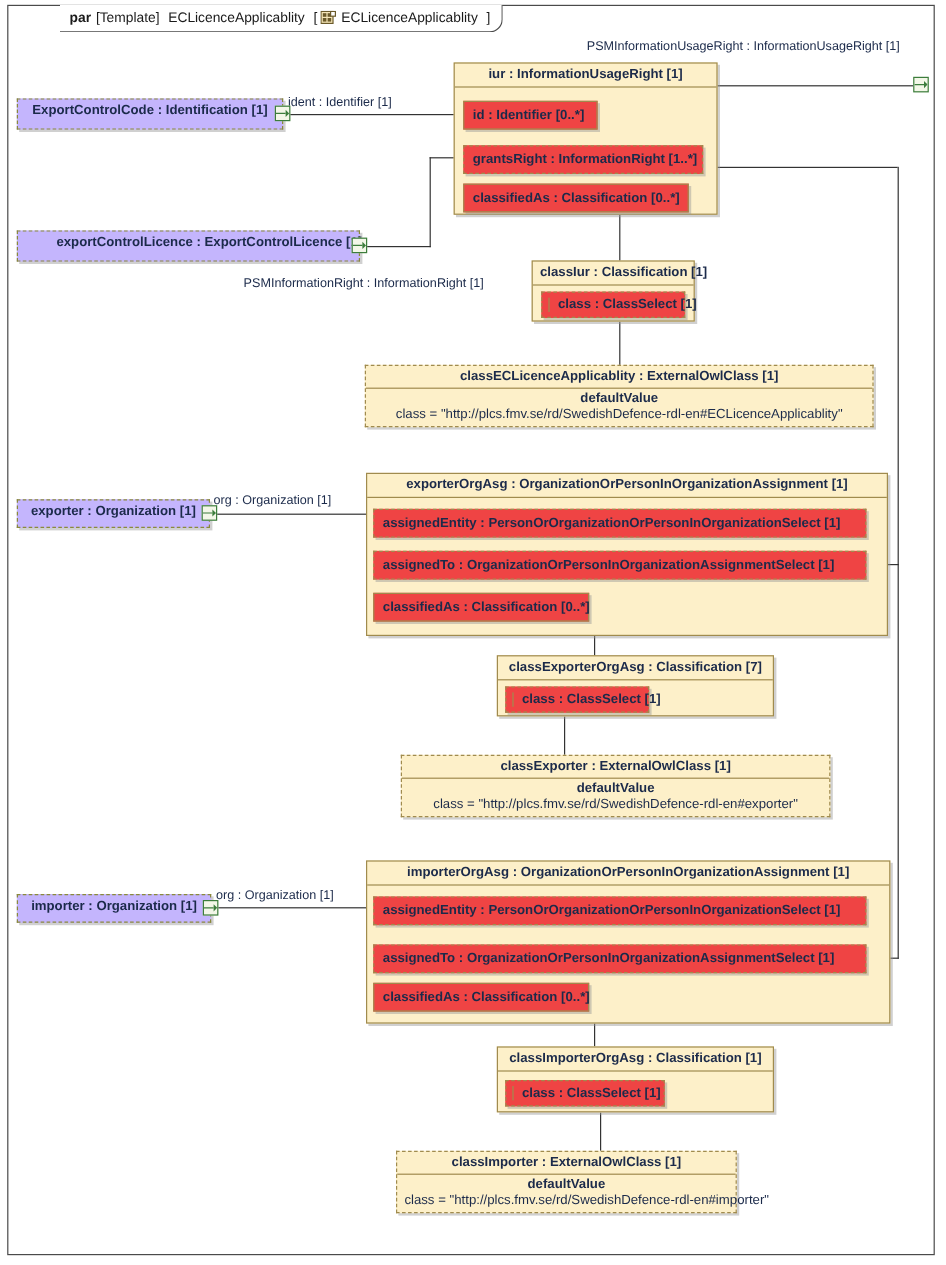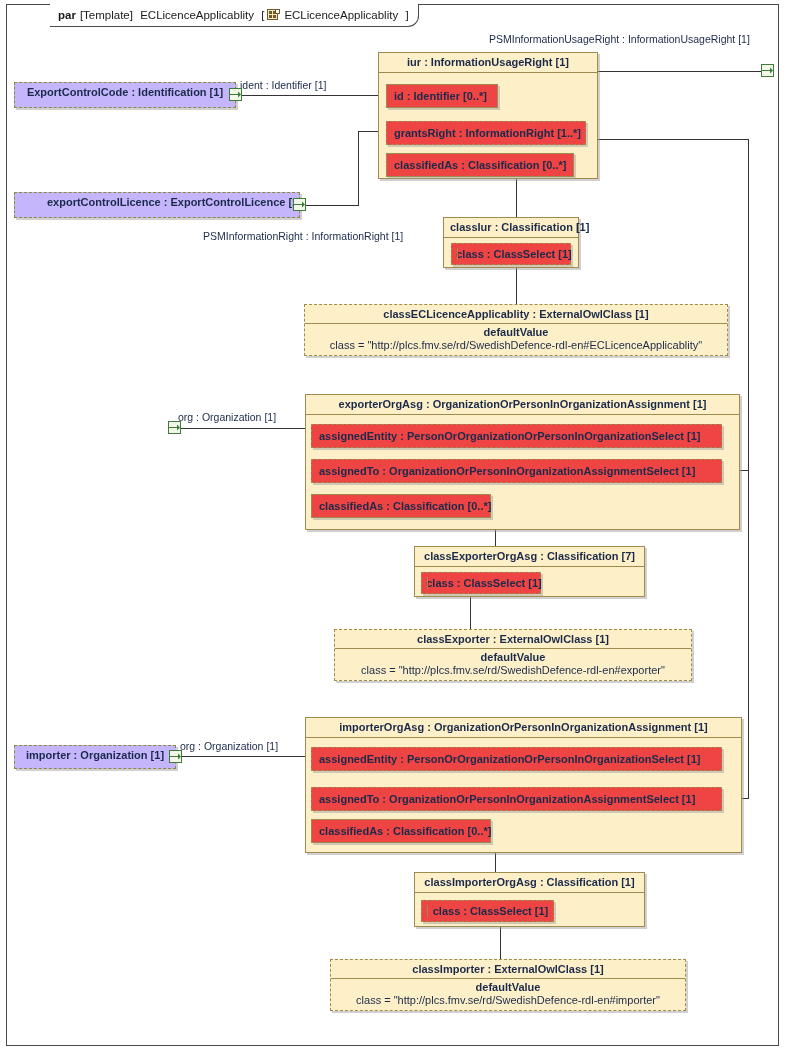--- a/index.html
+++ b/index.html
@@ -92,21 +92,21 @@
     white-space: nowrap;
   }
   .prop.dashed { border-style: dashed; }
   .prop.lightfill { background: #ef4444; }
   .prop.pin::before {
     content: "";
     position: absolute;
     left: 5px; top: 4px; bottom: 4px;
     border-left: 1px solid #a08b4e;
   }
-  .prop.pin { padding-left: 13px; justify-content: center; }
+  .prop.pin { padding-left: 13px; }
 
   
   .dvnode {
     position: absolute;
     box-sizing: border-box;
     background: #fdf0c9;
     border: 1px dashed #a08b4e;
     box-shadow: 2px 2px 0 0 rgba(150,150,150,0.45);
   }
   .dv-title {
@@ -234,20 +234,23 @@
   <div class="node green" style="left:14px; top:192px; width:286px; height:26px;padding-left:26px;">
     <div class="node-title">exportControlLicence : ExportControlLicence [1]</div>
   </div>
   <div class="port" style="left:293px; top:198px;">
     <svg width="11" height="9" viewBox="0 0 11 9">
       <line x1="0" y1="4.5" x2="8" y2="4.5" stroke="#3c7d3c" stroke-width="1"></line>
       <polygon points="8,1.5 11,4.5 8,7.5" fill="#3c7d3c"></polygon>
     </svg>
   </div>
 
+  <div class="node green" style="left:14px; top:416px; width:161px; height:24px;">
+    <div class="node-title">exporter : Organization [1]</div>
+  </div>
   <div class="port" style="left:168px; top:421px;">
     <svg width="11" height="9" viewBox="0 0 11 9">
       <line x1="0" y1="4.5" x2="8" y2="4.5" stroke="#3c7d3c" stroke-width="1"></line>
       <polygon points="8,1.5 11,4.5 8,7.5" fill="#3c7d3c"></polygon>
     </svg>
   </div>
 
   <div class="node green" style="left:14px; top:745px; width:162px; height:24px;">
     <div class="node-title">importer : Organization [1]</div>
   </div>
@@ -323,19 +326,19 @@
     <span>classifiedAs : Classification [0..*]</span>
   </div>
 
   <div class="node haschild" style="left:414px; top:872px; width:231px; height:55px;">
     <div class="node-title">classImporterOrgAsg : Classification [1]</div>
   </div>
   <div class="prop dashed pin lightfill" style="left:421px; top:900px; width:133px; height:22px;">
     <span>class : ClassSelect [1]</span>
   </div>
 
-  <div class="dvnode" style="left:330px; top:959px; width:356px; height:52px;">
+  <div class="dvnode" style="left:330px; top:959px; width:284px; height:52px;">
     <div class="dv-title">classImporter : ExternalOwlClass [1]</div>
     <div class="dv-label">defaultValue</div>
     <div class="dv-value">class = "http://plcs.fmv.se/rd/SwedishDefence-rdl-en#importer"</div>
   </div>
 
 </div>
 
 </body></html>

